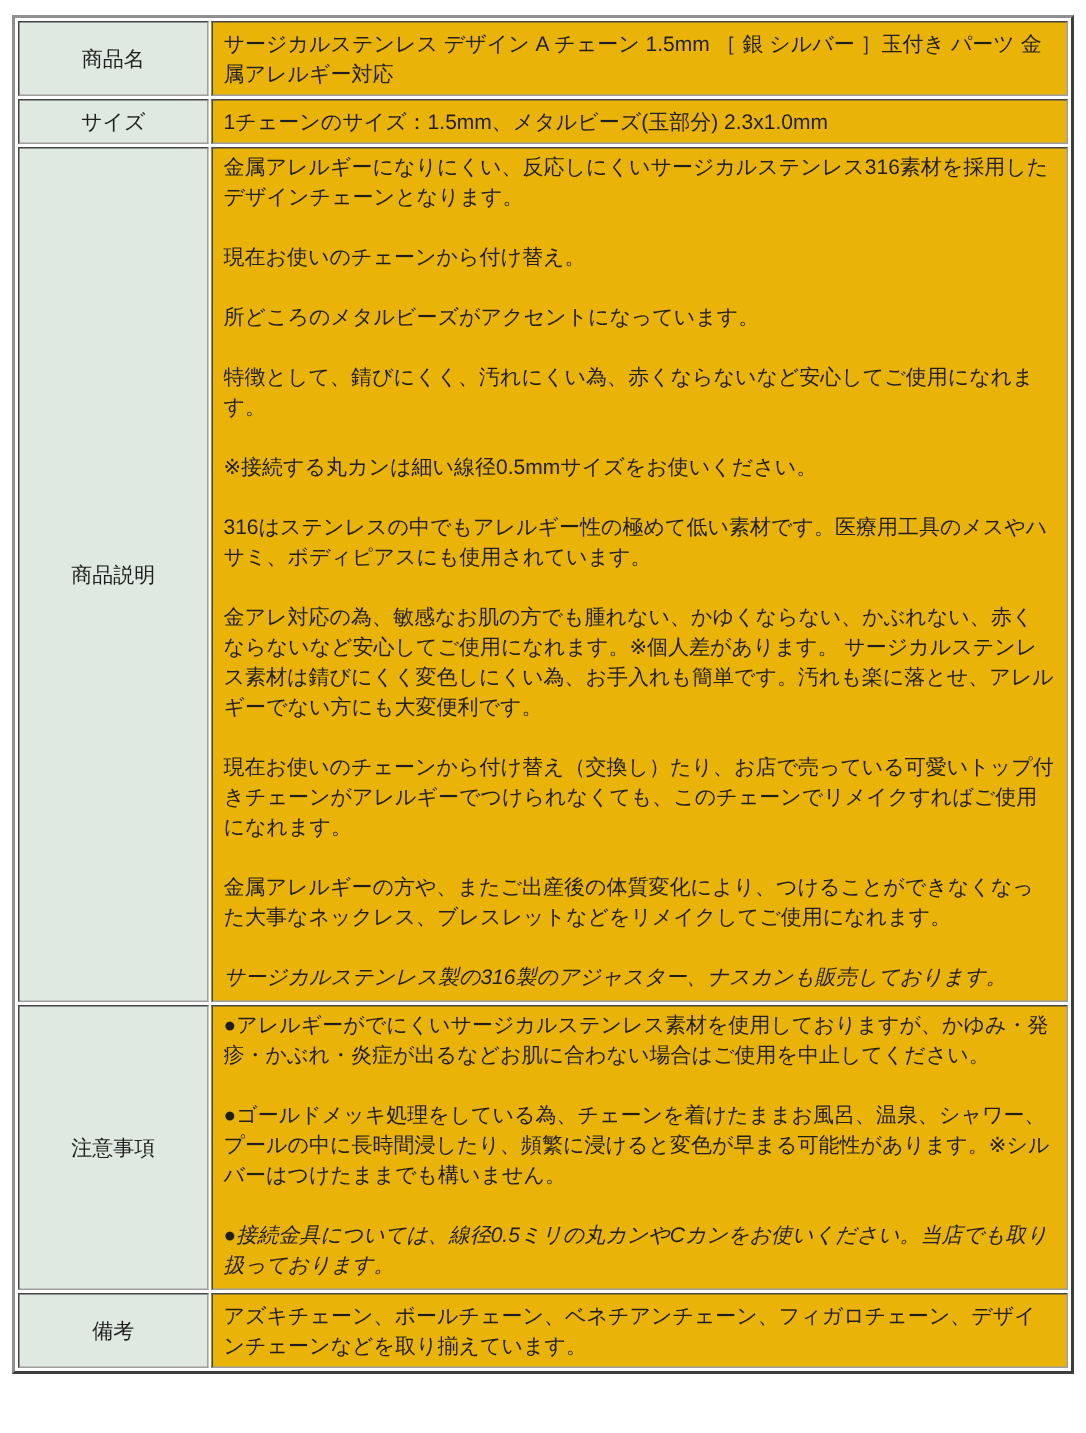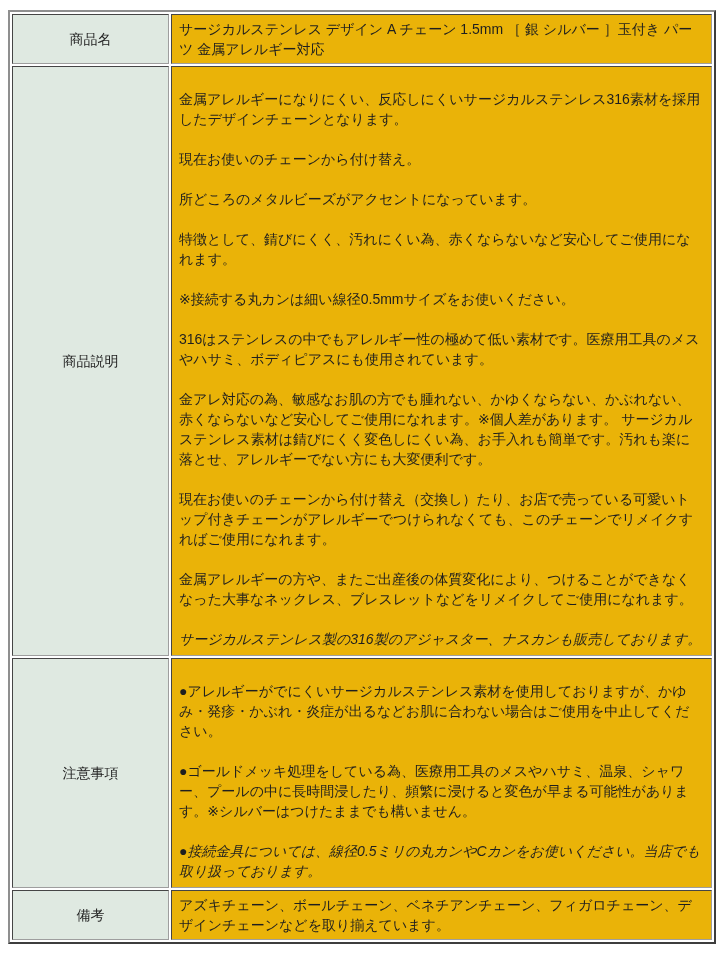--- a/index.html
+++ b/index.html
@@ -33,74 +33,78 @@
     border-style: solid;
     border-width: 1px;
     border-color: #454545 #9e9e9e #9e9e9e #454545;
     font-size: 14px;
     line-height: 20px;
     vertical-align: middle;
     word-break: break-all;
     overflow-wrap: anywhere;
   }
   td.label {
-    width: 157px;
+    width: 127px;
     background: #dfe9e1;
     text-align: center;
     padding: 4px 6px;
   }
   td.value {
     background: #eab308;
     padding: 4px 8px 4px 7px;
   }
   td.h-title { height: 48px; }
   td.h-line  { height: 28px; }
   td.h-note  { height: 46px; }
   td.value p {
     margin: 0 0 20px 0;
   }
   td.value p:last-child {
     margin-bottom: 0;
     font-style: italic;
   }
   td.value.multi {
     vertical-align: top;
-    padding-top: 22px;
+    padding-top: 2px;
     padding-bottom: 6px;
   }
 </style>
 </head>
 <body>
 
 <table class="spec">
   <tbody>
     <tr>
       <td class="label h-title">商品名</td>
       <td class="value h-title">サージカルステンレス デザイン A チェーン 1.5mm ［ 銀 シルバー ］玉付き パーツ 金属アレルギー対応</td>
+    </tr>
+    <tr>
+      <td class="label h-line">サイズ</td>
+      <td class="value h-line">1チェーンのサイズ：1.5mm、メタルビーズ(玉部分) 2.3x1.0mm</td>
     </tr>
     <tr>
       <td class="label">商品説明</td>
       <td class="value multi">
           <p>金属アレルギーになりにくい、反応しにくいサージカルステンレス316素材を採用したデザインチェーンとなります。</p>
           <p>現在お使いのチェーンから付け替え。</p>
           <p>所どころのメタルビーズがアクセントになっています。</p>
           <p>特徴として、錆びにくく、汚れにくい為、赤くならないなど安心してご使用になれます。</p>
           <p>※接続する丸カンは細い線径0.5mmサイズをお使いください。</p>
           <p>316はステンレスの中でもアレルギー性の極めて低い素材です。医療用工具のメスやハサミ、ボディピアスにも使用されています。</p>
           <p>金アレ対応の為、敏感なお肌の方でも腫れない、かゆくならない、かぶれない、赤くならないなど安心してご使用になれます。※個人差があります。 サージカルステンレス素材は錆びにくく変色しにくい為、お手入れも簡単です。汚れも楽に落とせ、アレルギーでない方にも大変便利です。</p>
           <p>現在お使いのチェーンから付け替え（交換し）たり、お店で売っている可愛いトップ付きチェーンがアレルギーでつけられなくても、このチェーンでリメイクすればご使用になれます。</p>
           <p>金属アレルギーの方や、またご出産後の体質変化により、つけることができなくなった大事なネックレス、ブレスレットなどをリメイクしてご使用になれます。</p>
           <p>サージカルステンレス製の316製のアジャスター、ナスカンも販売しております。</p>
         </td>
     </tr>
     <tr>
       <td class="label">注意事項</td>
       <td class="value multi">
           <p>●アレルギーがでにくいサージカルステンレス素材を使用しておりますが、かゆみ・発疹・かぶれ・炎症が出るなどお肌に合わない場合はご使用を中止してください。</p>
-          <p>●ゴールドメッキ処理をしている為、医療用工具のメスやハサミ、温泉、シャワー、プールの中に長時間浸したり、頻繁に浸けると変色が早まる可能性があります。※シルバーはつけたままでも構いません。</p>
+          <p>●ゴールドメッキ処理をしている為、チェーンを着けたままお風呂、温泉、シャワー、プールの中に長時間浸したり、頻繁に浸けると変色が早まる可能性があります。※シルバーはつけたままでも構いません。</p>
           <p>●接続金具については、線径0.5ミリの丸カンやCカンをお使いください。当店でも取り扱っております。</p>
         </td>
     </tr>
     <tr>
       <td class="label h-note">備考</td>
       <td class="value h-note">アズキチェーン、ボールチェーン、ベネチアンチェーン、フィガロチェーン、デザインチェーンなどを取り揃えています。</td>
     </tr>
   </tbody>
 </table>
 

